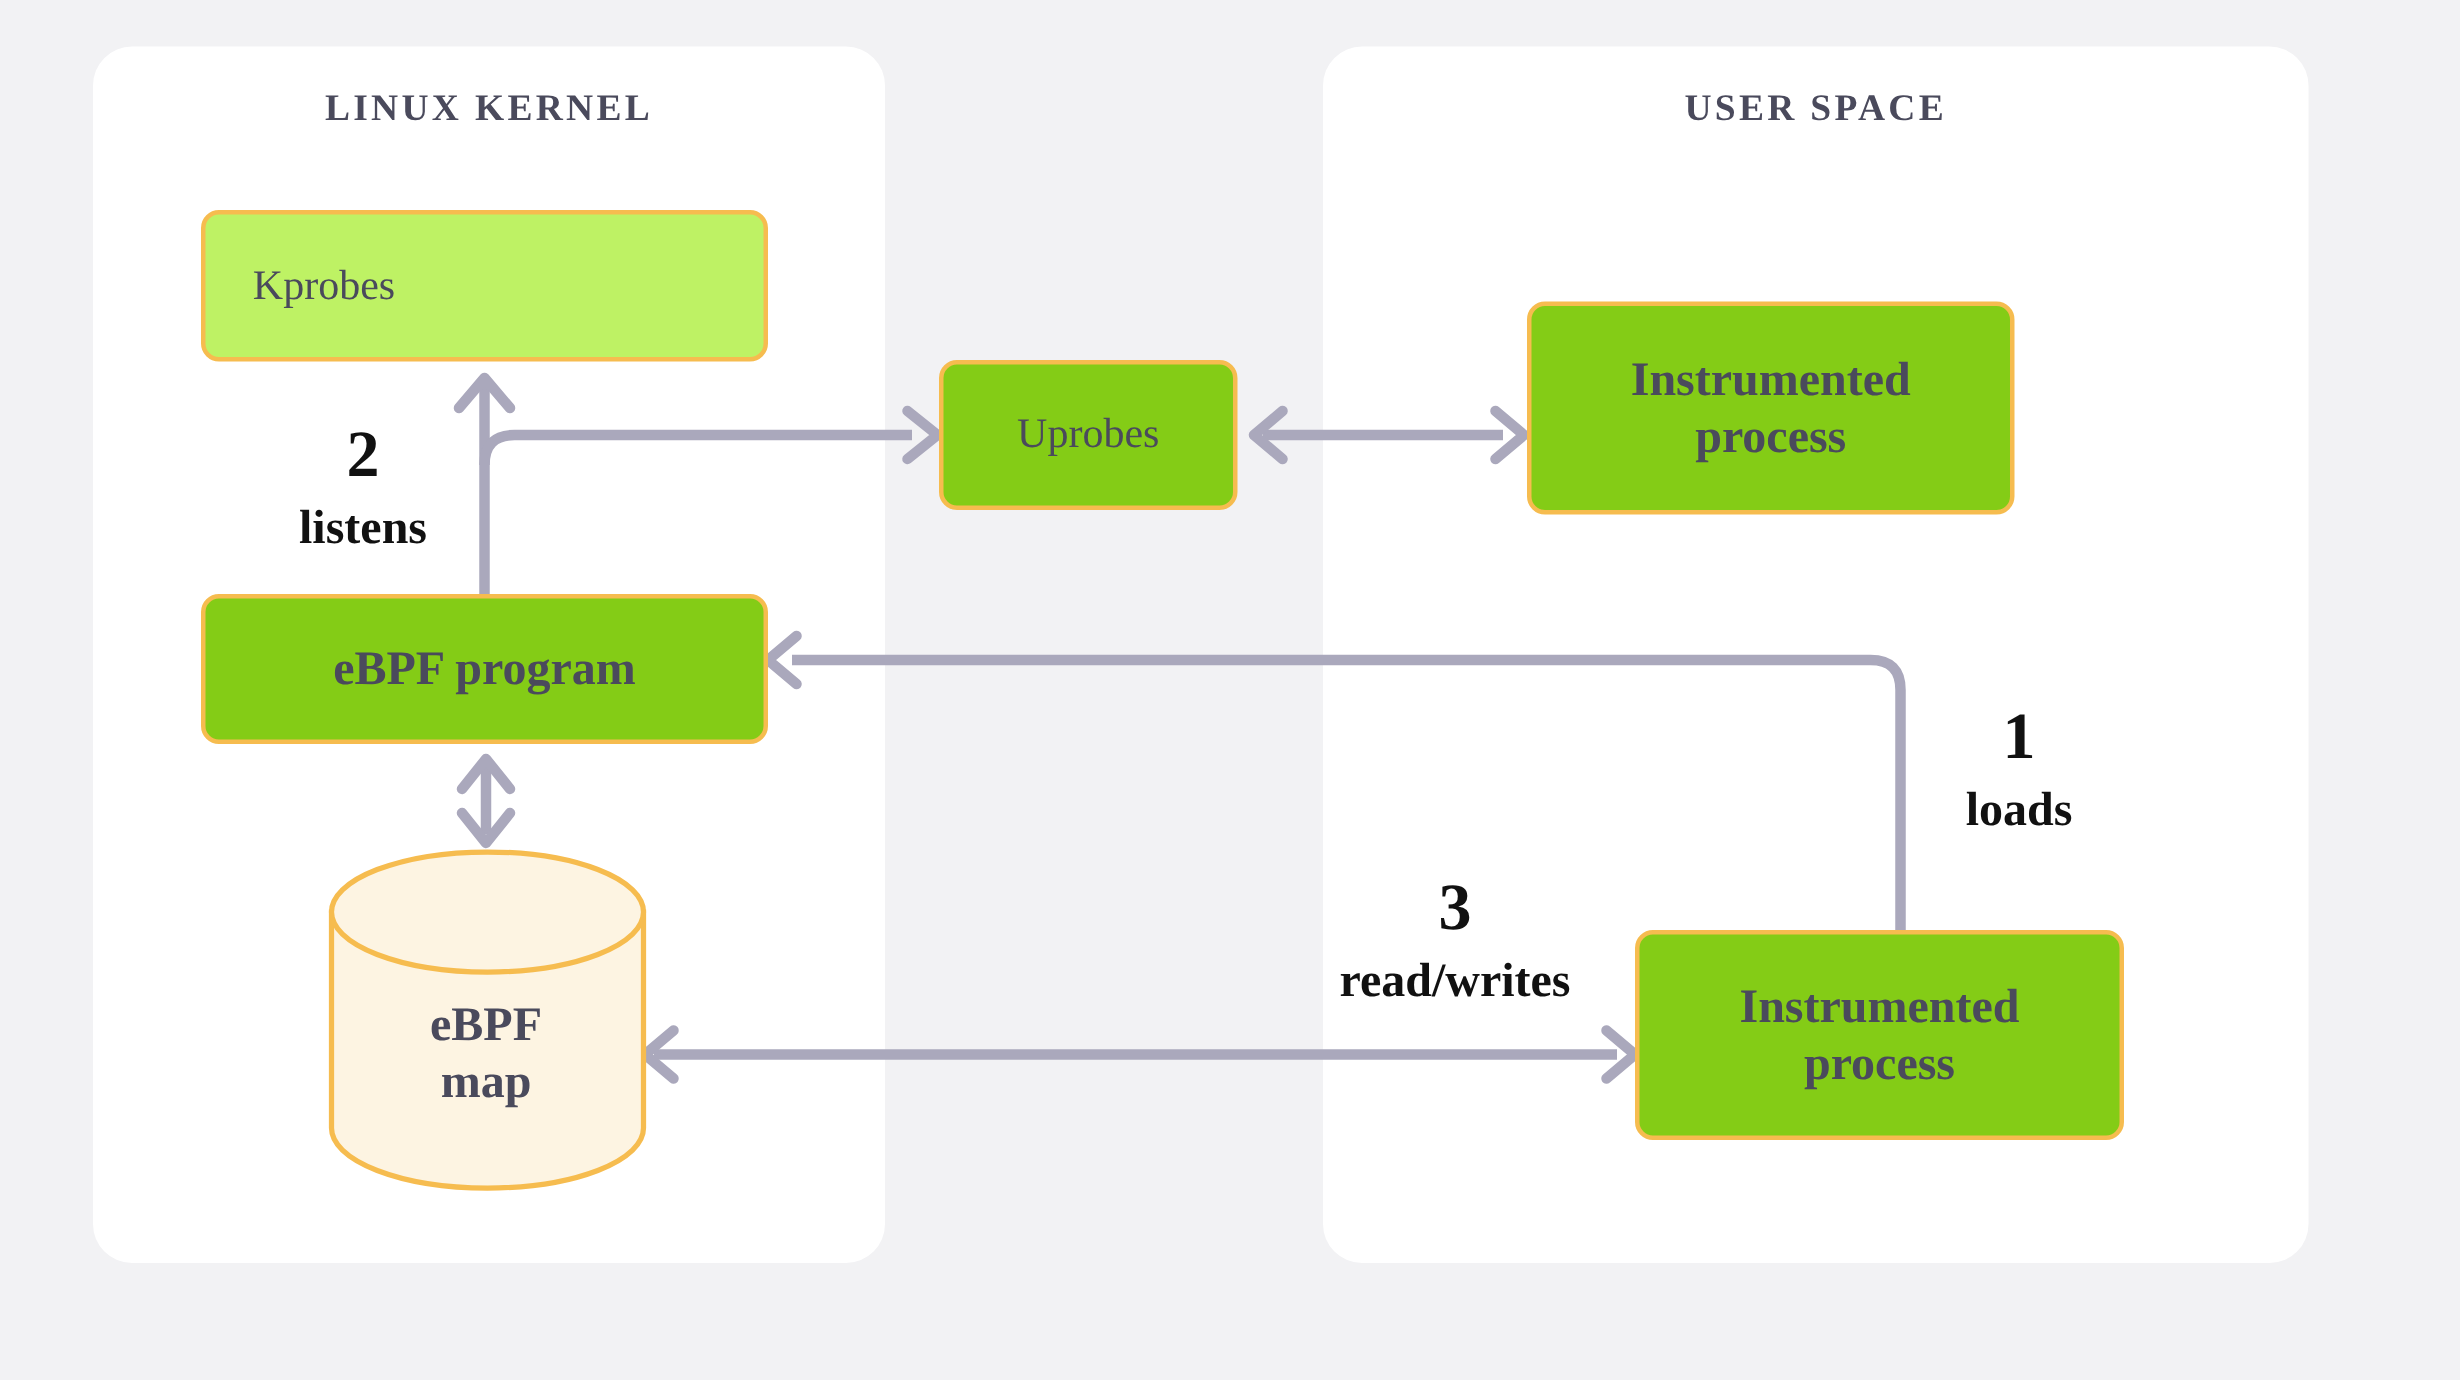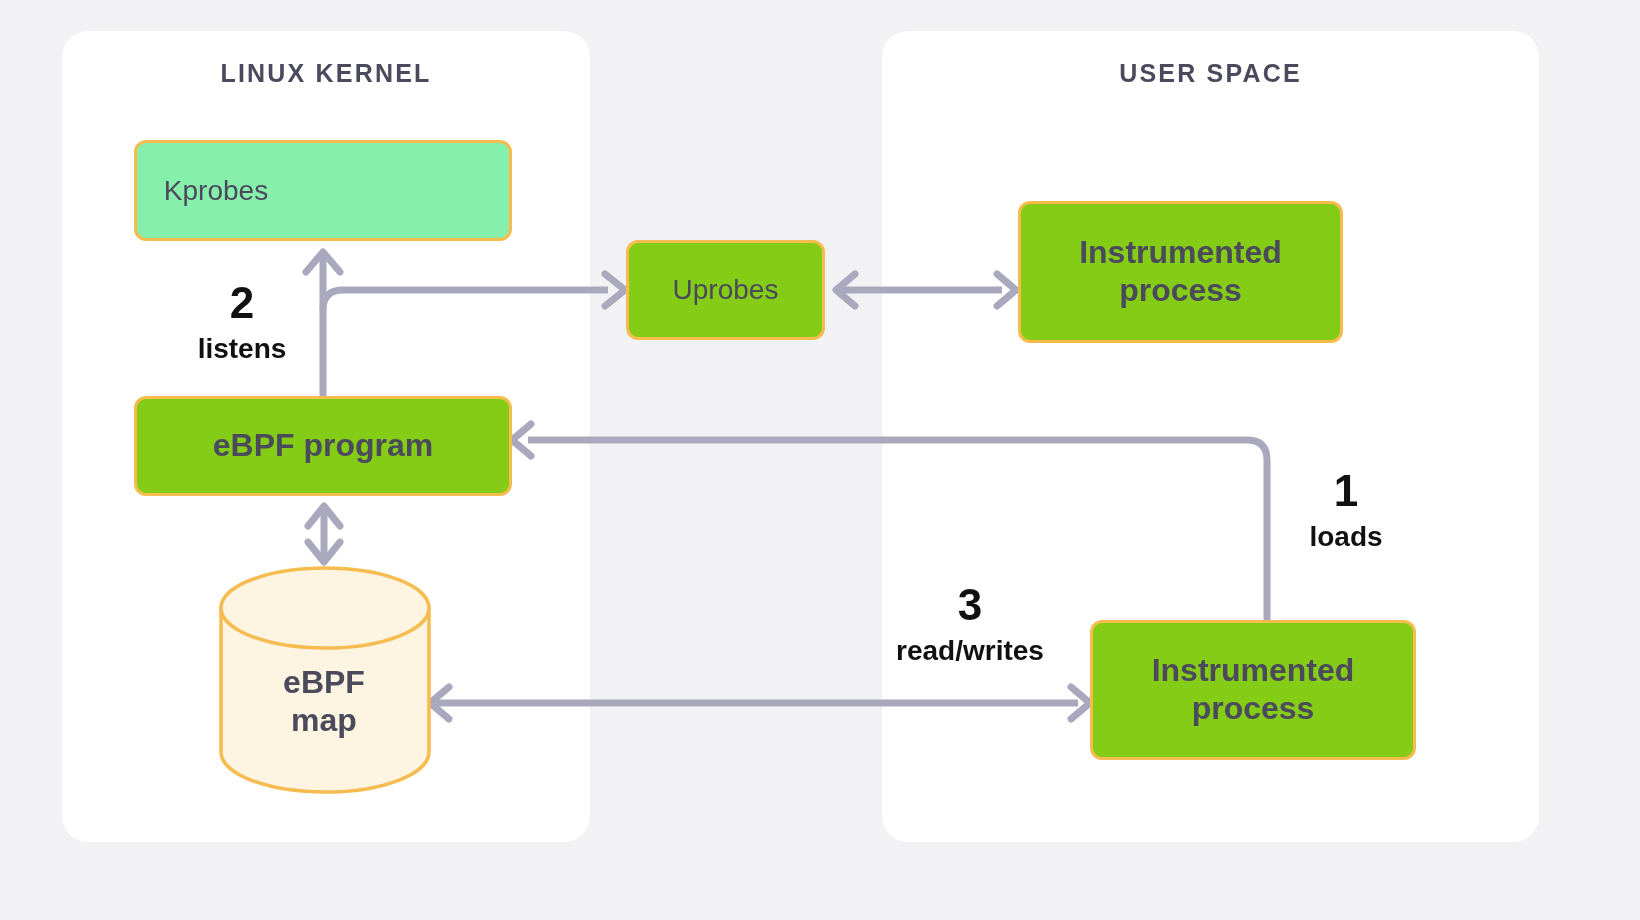--- a/index.html
+++ b/index.html
@@ -5,21 +5,21 @@
   html, body {
     margin: 0;
     padding: 0;
     background: #ffffff;
   }
   #root {
     position: relative;
     width: 1640px;
     height: 920px;
     background: #f2f2f4;
-    font-family: Liberation Sans, sans-serif;
+    font-family: Liberation Serif, serif;
     overflow: hidden;
   }
   .panel {
     position: absolute;
     background: #ffffff;
     border-radius: 26px;
   }
   .panel-title {
     position: absolute;
     width: 100%;
@@ -50,21 +50,21 @@
     align-items: center;
     justify-content: center;
     text-align: center;
     color: #4a4a5c;
     line-height: 1.18;
   }
   #probes-row {
     position: absolute;
     left: 134px; top: 140px;
     width: 378px; height: 101px;
-    background: #86efac;
+    background: #bef264;
     border: 3px solid #f6bc4f;
     border-radius: 12px;
     box-sizing: border-box;
     display: flex;
     overflow: hidden;
   }
   .probe-cell {
     display: flex;
     align-items: center;
     justify-content: center;
@@ -100,21 +100,21 @@
     color: #4a4a5c;
     line-height: 1.2;
   }
 
   .step {
     position: absolute;
     text-align: center;
     color: #111111;
   }
   .step-num { font-size: 44px; font-weight: bold; line-height: 1; }
-  .step-label { font-size: 28px; font-weight: bold; margin-top: 8px; }
+  .step-label { font-size: 32px; font-weight: bold; margin-top: 8px; }
 
   #step-2 { left: 176px; top: 281px; width: 132px; }
   #step-1 { left: 1288px; top: 469px; width: 116px; }
   #step-3 { left: 878px; top: 583px; width: 184px; }
 </style>
 </head>
 <body>
 
 <div id="root">
 

